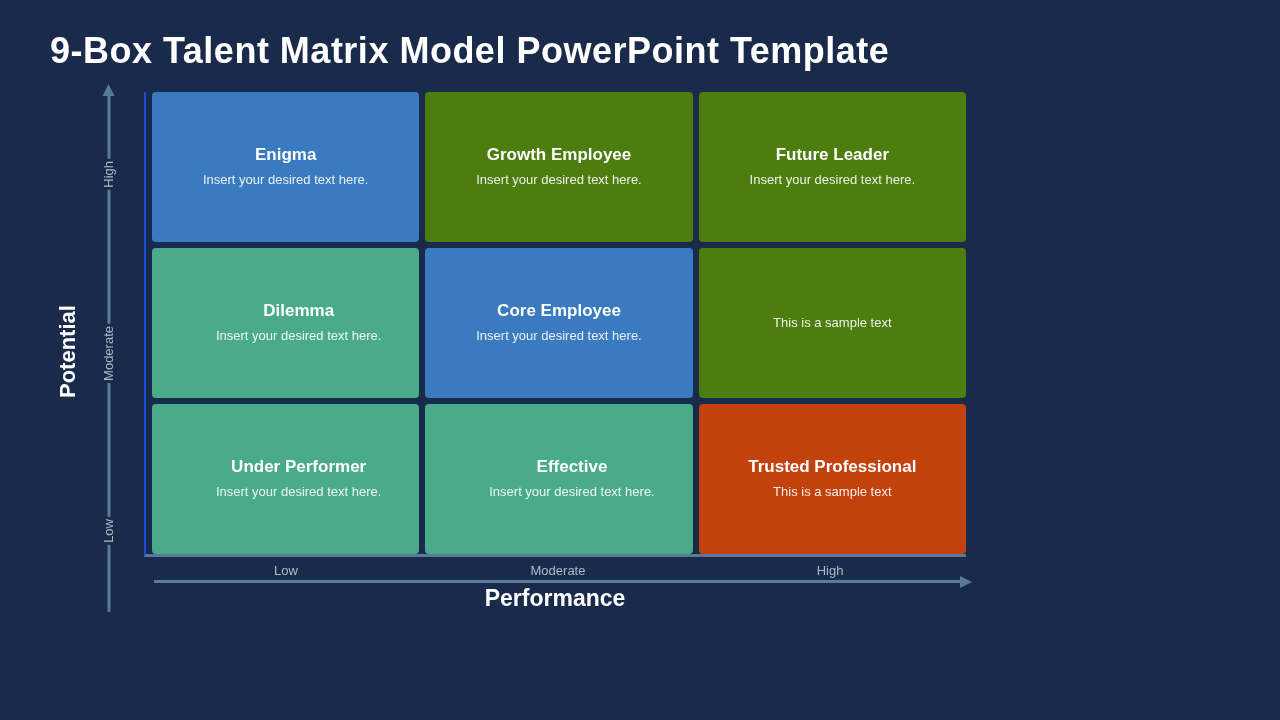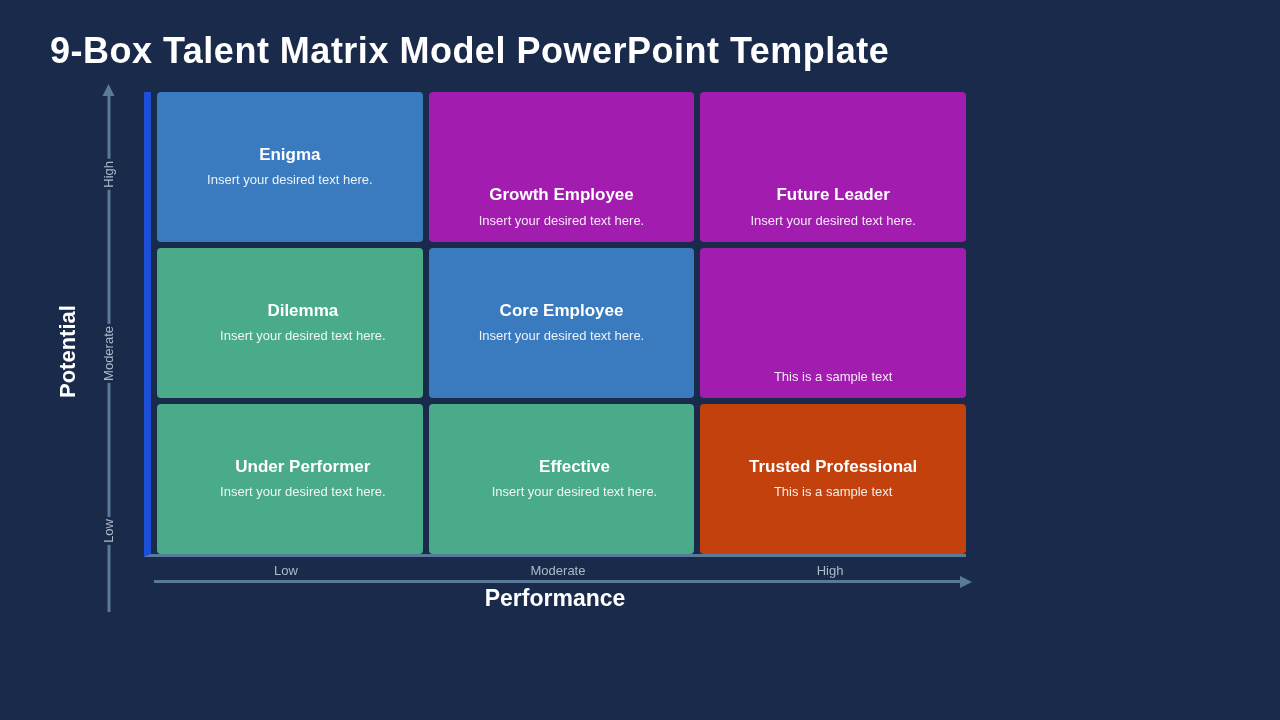--- a/index.html
+++ b/index.html
@@ -89,21 +89,21 @@
       flex: 1;
       display: flex;
       flex-direction: column;
     }
     .grid {
       flex: 1;
       display: grid;
       grid-template-columns: repeat(3, 1fr);
       grid-template-rows: repeat(3, 1fr);
       gap: 6px;
-      border-left: 7px solid #1d4ed8;
+      border-left: 2px solid #1d4ed8;
       border-bottom: 3px solid #5a7a9a;
       padding: 0 0 0 6px;
     }
     .x-axis-ticks {
       display: flex;
       flex-direction: row;
       justify-content: space-around;
       padding: 6px 0 2px 6px;
     }
     .x-tick {
@@ -139,21 +139,21 @@
       margin-bottom: 6px;
       line-height: 1.2;
     }
     .cell-text {
       font-size: 13px;
       color: #ffffff;
       line-height: 1.4;
       opacity: 0.9;
     }
     .blue { background-color: #3a7abf; }
-    .orange { background-color: #a21caf; justify-content: flex-end; }
+    .orange { background-color: #4d7c0f; }
     .teal { background-color: #4aab8a; padding-left: 40px; }
     .dark-blue { background-color: #c2410c; }
     .x-axis-arrow-container {
       display: flex;
       align-items: center;
       justify-content: center;
       padding: 0 0 0 6px;
     }
     .x-axis-arrow-line {
       height: 3px;

